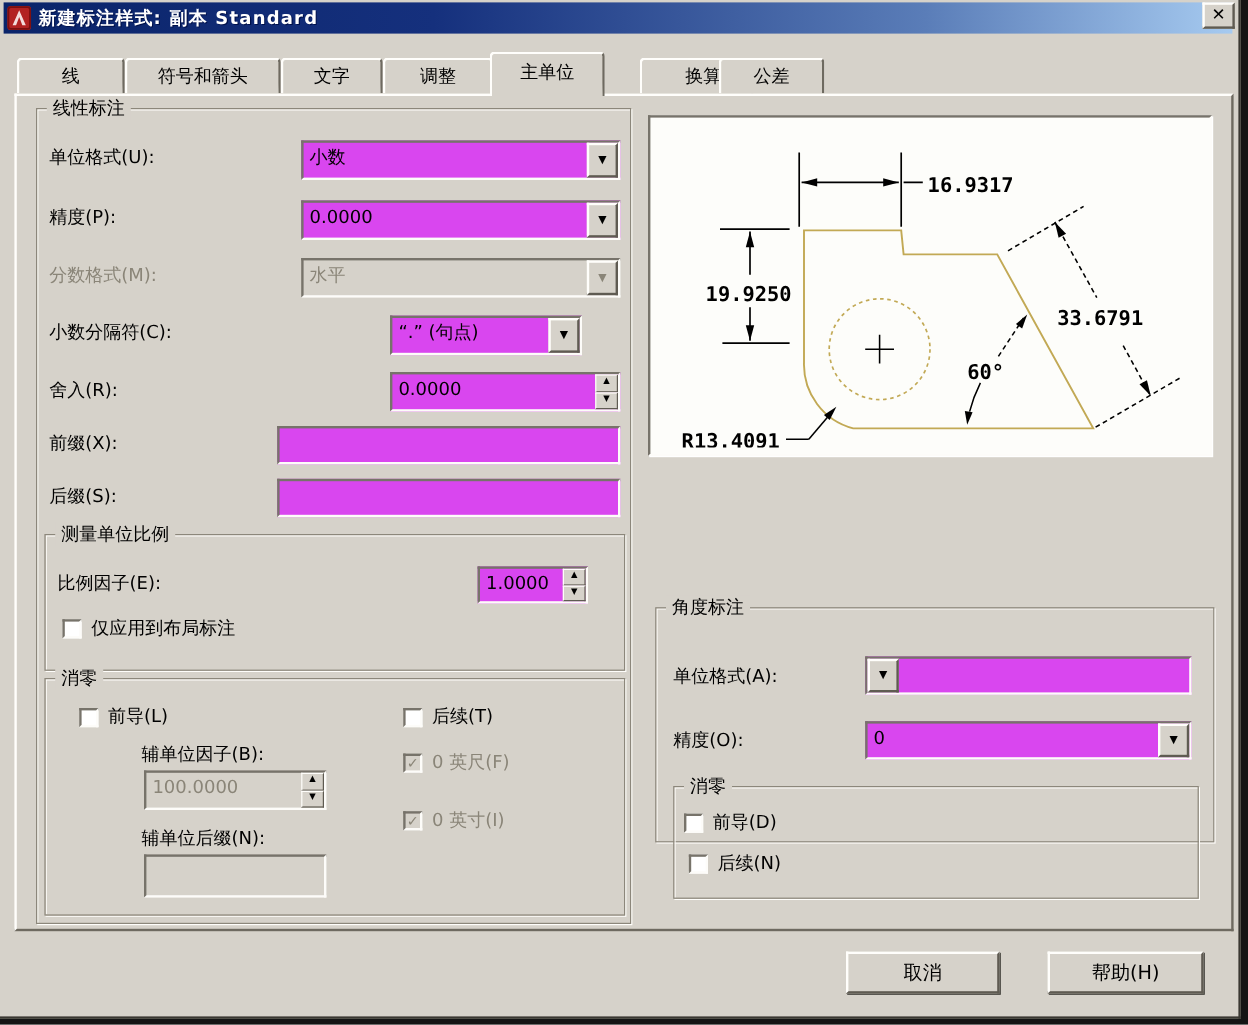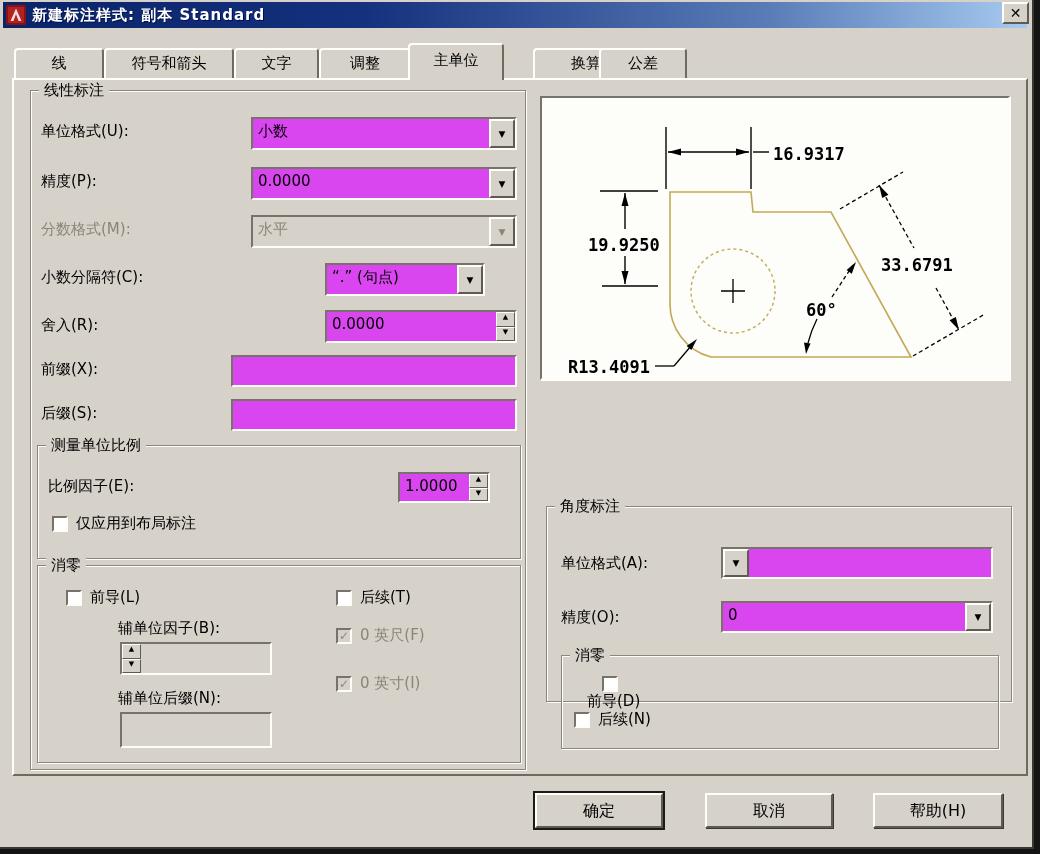--- a/index.html
+++ b/index.html
@@ -164,20 +164,21 @@
       <div class="group" style="left:6px;top:474px;width:484px;height:198px;">
         <span class="legend">消零</span>
 
         <div class="cb" style="left:28px;top:22px;">
           <span class="cb-box"></span>
           <span>前导(L)</span>
         </div>
 
         <span class="lbl" style="left:80px;top:52px;">辅单位因子(B):</span>
         <div class="spinner disabled" style="left:82px;top:76px;width:152px;height:33px;">
+          <span class="val">100.0000</span>
           <span class="spin-col">
             <span class="spin-btn"><span>▲</span></span>
             <span class="spin-btn"><span>▼</span></span>
           </span>
         </div>
 
         <span class="lbl" style="left:80px;top:122px;">辅单位后缀(N):</span>
         <div class="field disabled" style="left:82px;top:146px;width:152px;height:36px;">
           <span class="val"></span>
         </div>
@@ -264,31 +265,30 @@
       <span class="lbl" style="left:14px;top:100px;">精度(O):</span>
       <div class="combo" style="left:174px;top:94px;width:272px;height:32px;">
         <span class="val">0</span>
         <span class="combo-btn">
               <span>▼</span>
             </span>
       </div>
 
       <div class="group" style="left:14px;top:148px;width:438px;height:94px;">
         <span class="legend">消零</span>
-        <div class="cb" style="left:25px;top:20px;flex-direction:column;">
+        <div class="cb" style="left:8px;top:20px;">
           <span class="cb-box"></span>
           <span>前导(D)</span>
         </div>
         <div class="cb" style="left:12px;top:54px;">
           <span class="cb-box"></span>
           <span>后续(N)</span>
         </div>
       </div>
     </div>
 
   </div>
 
-  <button class="btn default" style="left:535px;top:793px;width:128px;">确定</button>
   <button class="btn" style="left:705px;top:793px;width:128px;">取消</button>
   <button class="btn" style="left:873px;top:793px;width:130px;">帮助(H)</button>
 
 </div>
 </div>
 
 </body></html>

